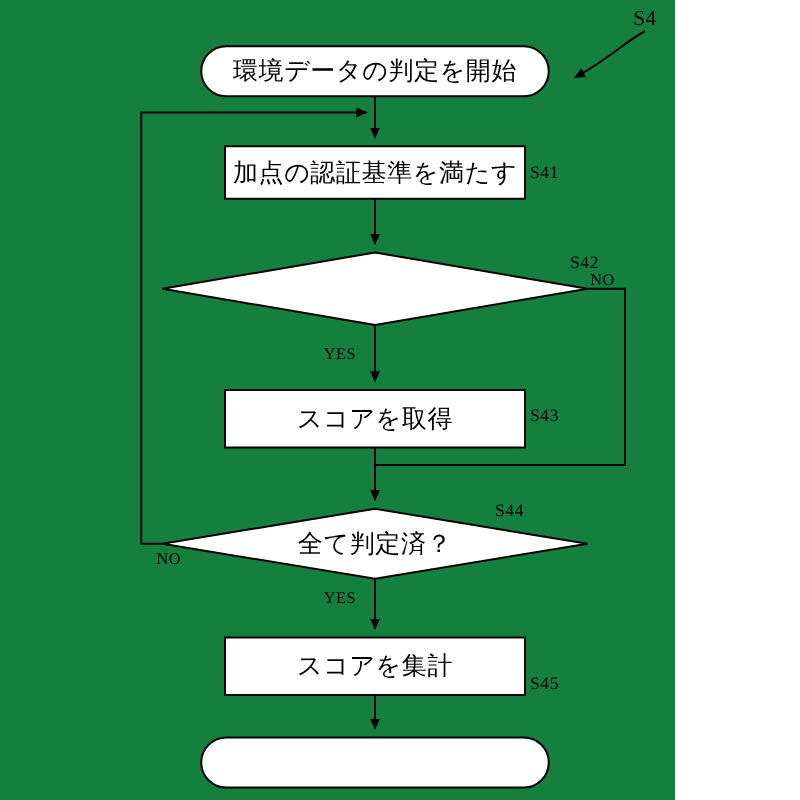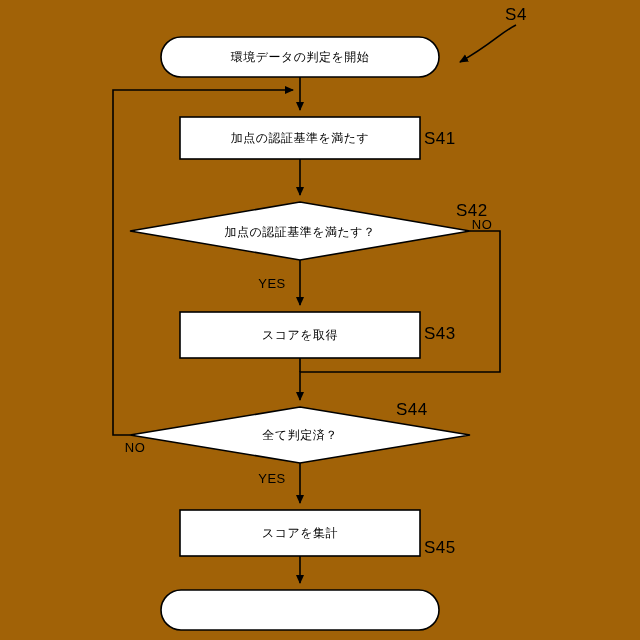--- a/index.html
+++ b/index.html
@@ -2,45 +2,45 @@
 <html><head>
 <meta charset="utf-8">
 <style>
   html, body {
     margin: 0;
     padding: 0;
     background: #ffffff;
   }
   #canvas {
     position: relative;
-    width: 640px;
+    width: 540px;
     height: 640px;
-    background: #a16207;
-    font-family: Liberation Sans, sans-serif;
+    background: #15803d;
+    font-family: Liberation Serif, serif;
     overflow: hidden;
   }
   svg.flow {
     position: absolute;
     left: 0;
     top: 0;
     width: 640px;
     height: 640px;
   }
   .lbl {
     position: absolute;
     color: #000000;
     white-space: nowrap;
   }
   .node-text {
-    font-size: 12px;
+    font-size: 20px;
     letter-spacing: 0.5px;
     transform: translate(-50%, -50%);
   }
   .step-text {
-    font-size: 17px;
+    font-size: 14px;
     letter-spacing: 0.5px;
     transform: translate(0, -50%);
   }
   .edge-text {
     font-size: 13px;
     letter-spacing: 0.5px;
     transform: translate(-50%, -50%);
     text-align: right;
   }
   .title-text {
@@ -87,21 +87,20 @@
     <path d="M130,435 L113,435 L113,90 L293,90" fill="none" stroke="#000000" stroke-width="1.6" marker-end="url(#arrow)"></path>
 
     <path d="M300,463 L300,503" fill="none" stroke="#000000" stroke-width="1.6" marker-end="url(#arrow)"></path>
     <path d="M300,556 L300,583" fill="none" stroke="#000000" stroke-width="1.6" marker-end="url(#arrow)"></path>
   </svg>
 
   <div class="lbl title-text" style="left:516px; top:15px;">S4</div>
 
   <div class="lbl node-text" style="left:300px; top:57px;">環境データの判定を開始</div>
   <div class="lbl node-text" style="left:300px; top:138px;">加点の認証基準を満たす</div>
-  <div class="lbl node-text" style="left:300px; top:232px;">加点の認証基準を満たす？</div>
   <div class="lbl node-text" style="left:300px; top:335px;">スコアを取得</div>
   <div class="lbl node-text" style="left:300px; top:435px;">全て判定済？</div>
   <div class="lbl node-text" style="left:300px; top:533px;">スコアを集計</div>
 
   <div class="lbl step-text" style="left:424px; top:139px;">S41</div>
   <div class="lbl step-text" style="left:408px; top:211px;margin-left:48px;">S42</div>
   <div class="lbl step-text" style="left:424px; top:334px;">S43</div>
   <div class="lbl step-text" style="left:396px; top:410px;">S44</div>
   <div class="lbl step-text" style="left:424px; top:548px;">S45</div>
 

